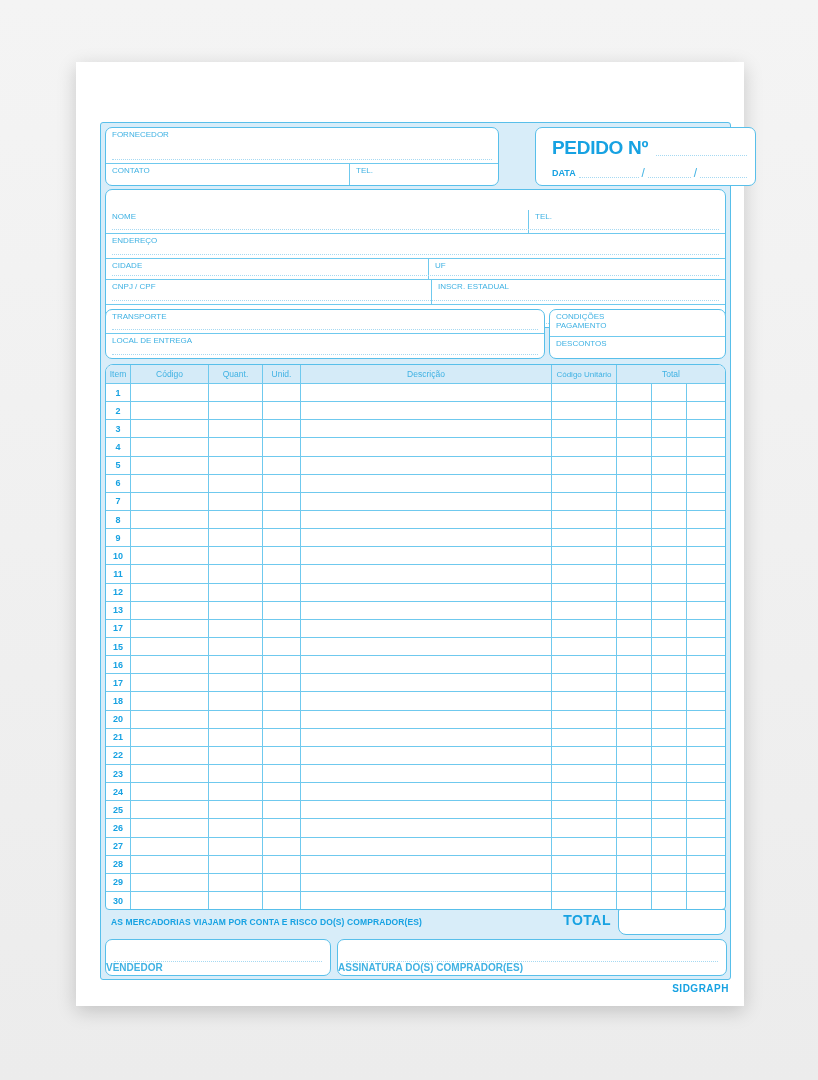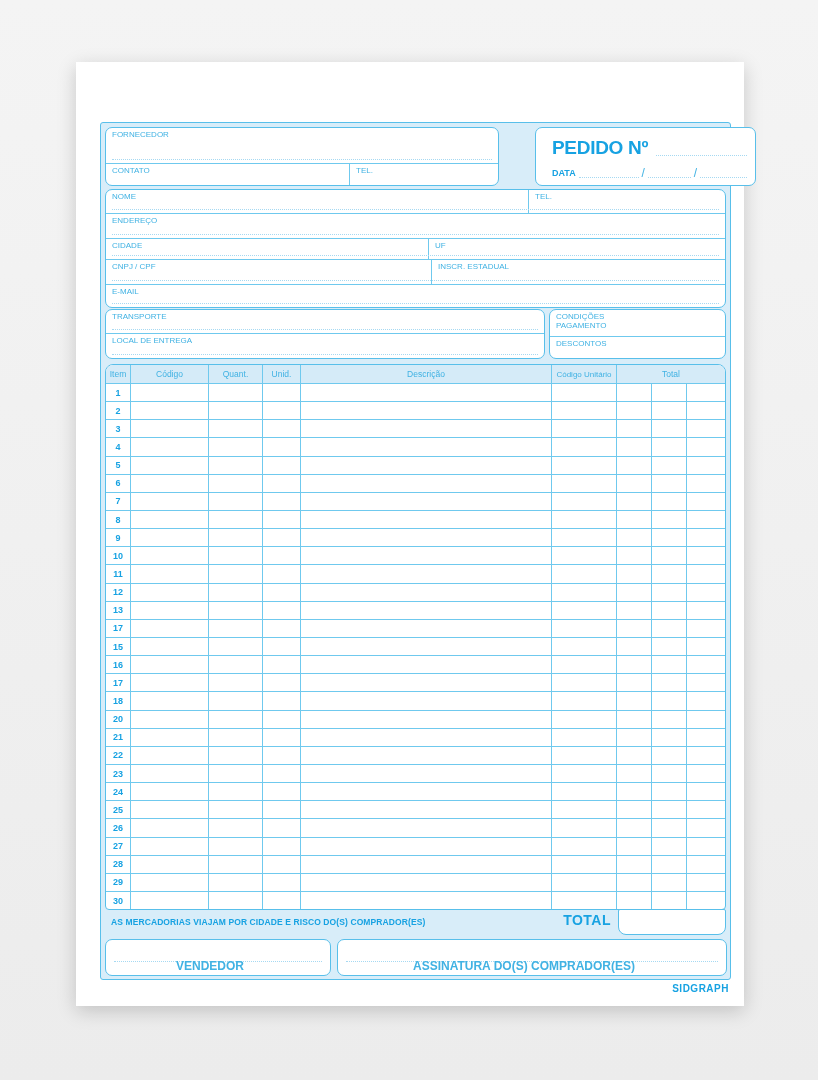--- a/index.html
+++ b/index.html
@@ -41,21 +41,21 @@
   .d3{flex:1.1;}
   .slash{font-size:12px;color:var(--label);padding:0 3px;line-height:1;}
 
   
   .customer{left:4px;top:66px;width:621px;}
   .crow{position:relative;border-bottom:1px solid var(--grid);}
   .crow.last{border-bottom:none;}
   .crow-flex{display:flex;}
   .ccell{position:relative;}
   .ccell.bl{border-left:1px solid var(--grid);}
-  .r-nome{height:24px;}
+  .r-nome{height:24px;margin-top:20px;}
   .r-endereco{height:25px;}
   .r-cidade{height:21px;}
   .r-cnpj{height:25px;gap:16px;}
   .r-email{height:22px;}
 
   
   .transporte{left:4px;top:186px;width:440px;}
   .condicoes{left:448px;top:186px;width:177px;}
   .r-transp{height:24px;}
   .r-local{height:24px;}
@@ -78,21 +78,21 @@
   
   .disclaimer{position:absolute;left:10px;top:794px;font-size:8.5px;font-weight:bold;color:var(--strong);letter-spacing:.1px;}
   .total-lbl{position:absolute;left:425px;top:789px;width:85px;text-align:right;font-size:14px;font-weight:bold;color:var(--strong);letter-spacing:.5px;}
   .total-box{position:absolute;left:517px;top:786px;width:108px;height:26px;background:#fff;border:1px solid var(--border);border-radius:2px 2px 8px 8px;}
 
   
   .sig{top:816px;height:37px;}
   .vendedor{left:4px;width:226px;}
   .assinatura{left:236px;width:390px;}
   .sigline{position:absolute;left:8px;right:8px;bottom:13px;border-bottom:1px dotted var(--guide);}
-  .siglbl{position:absolute;left:0;right:16px;bottom:2px;text-align:center;font-size:12px;font-weight:bold;color:var(--label);}
+  .siglbl{position:absolute;left:0;right:16px;bottom:2px;font-size:10px;font-weight:bold;color:var(--label);}
 
   .brand{position:absolute;right:15px;top:921px;font-size:10px;font-weight:bold;color:var(--strong);letter-spacing:.5px;}
 </style>
 </head>
 <body>
 
 <div class="stage">
   <div class="sheet">
     <div class="form">
 
@@ -510,21 +510,21 @@
               <div class="tc"></div>
               <div class="tc"></div>
               <div class="tc"></div>
               <div class="tc"></div>
               <div class="tc"></div>
               <div class="tc"></div>
             </div>
           </div>
       </div>
 
-      <div class="disclaimer">AS MERCADORIAS VIAJAM POR CIDADE E RISCO DO(S) COMPRADOR(ES)</div>
+      <div class="disclaimer">AS MERCADORIAS VIAJAM POR CONTA E RISCO DO(S) COMPRADOR(ES)</div>
       <div class="total-lbl">TOTAL</div>
       <div class="total-box"></div>
 
       <div class="box sig vendedor">
         <span class="sigline"></span>
         <div class="siglbl">VENDEDOR</div>
       </div>
       <div class="box sig assinatura">
         <span class="sigline"></span>
         <div class="siglbl">ASSINATURA DO(S) COMPRADOR(ES)</div>

